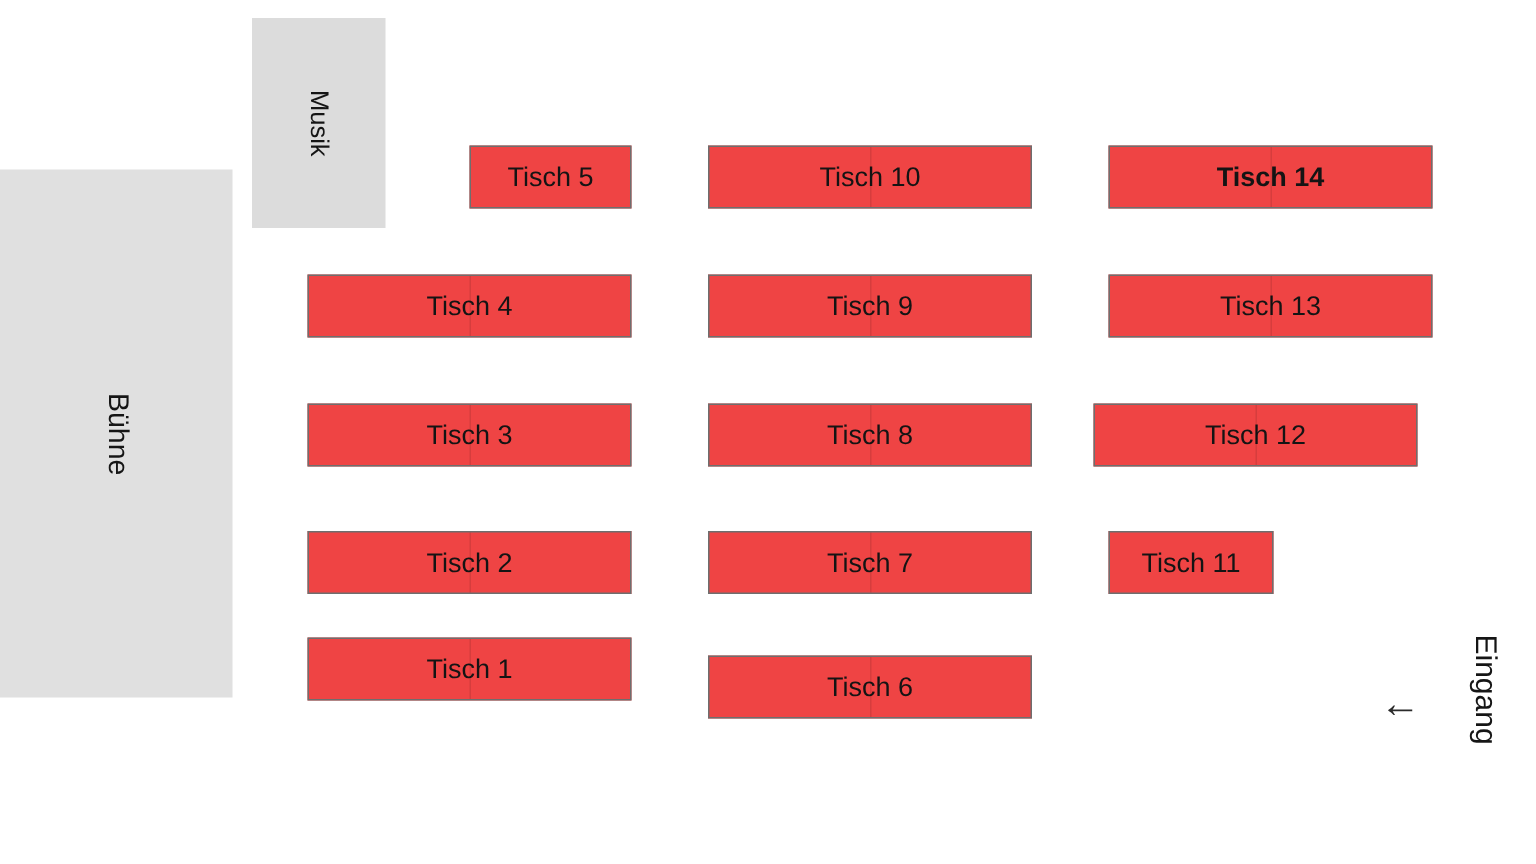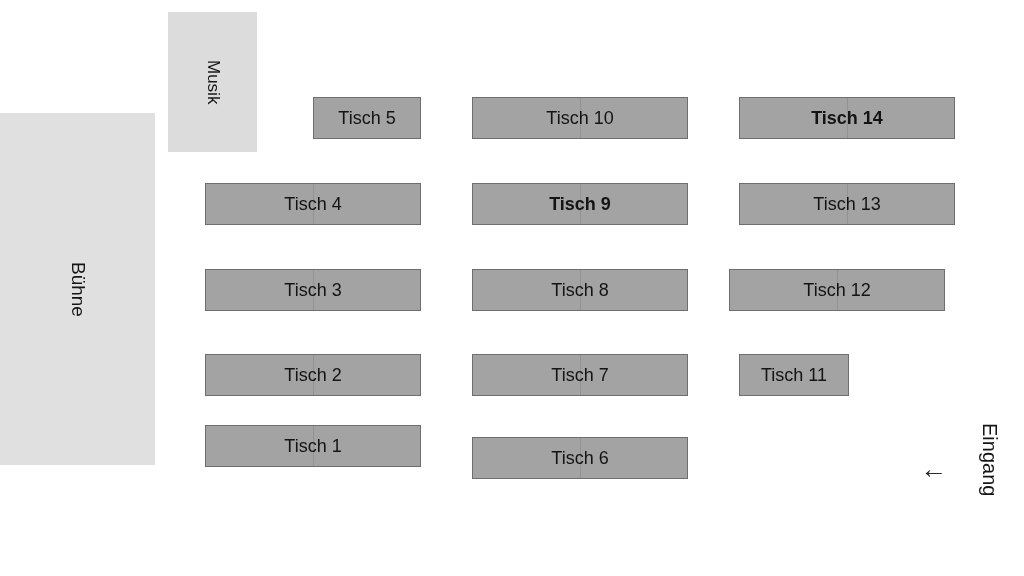--- a/index.html
+++ b/index.html
@@ -27,21 +27,21 @@
     text-orientation: mixed;
     color: #151515;
     white-space: nowrap;
   }
   .stage-area  { left: 0;   top: 113px; width: 155px; height: 352px; }
   .stage-area .vtext { font-size: 19px; }
   .music-area  { left: 168px; top: 12px; width: 89px; height: 140px; background: #dcdcdc; }
   .music-area .vtext { font-size: 17px; }
   .table {
     position: absolute;
-    background: #a3a3a3;
+    background: #ef4444;
     border: 1px solid #6e6e6e;
     display: flex;
     align-items: center;
     justify-content: center;
     width: 216px;
     height: 42px;
   }
   .table--half { width: 108px; }
   .table--double::after {
     content: "";
@@ -96,21 +96,21 @@
   <div class="table table--double" style="left:205px; top:354px;">
     <span class="table-label">Tisch 2</span>
   </div>
   <div class="table table--double" style="left:205px; top:425px;">
     <span class="table-label">Tisch 1</span>
   </div>
 
   <div class="table table--double" style="left:472px; top:97px;">
     <span class="table-label">Tisch 10</span>
   </div>
-  <div class="table table--double" style="left:472px; top:183px;font-weight:bold;">
+  <div class="table table--double" style="left:472px; top:183px;">
     <span class="table-label">Tisch 9</span>
   </div>
   <div class="table table--double" style="left:472px; top:269px;">
     <span class="table-label">Tisch 8</span>
   </div>
   <div class="table table--double" style="left:472px; top:354px;">
     <span class="table-label">Tisch 7</span>
   </div>
   <div class="table table--double" style="left:472px; top:437px;">
     <span class="table-label">Tisch 6</span>

